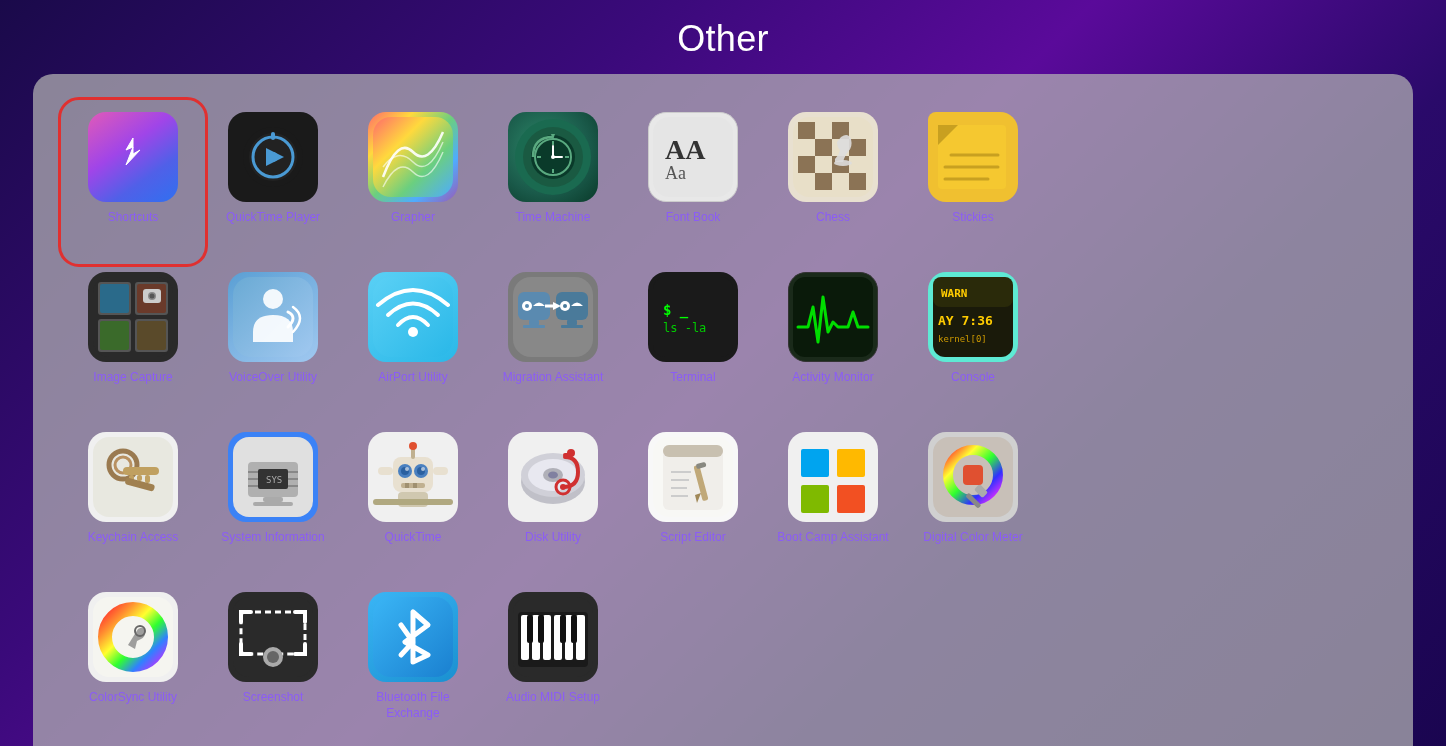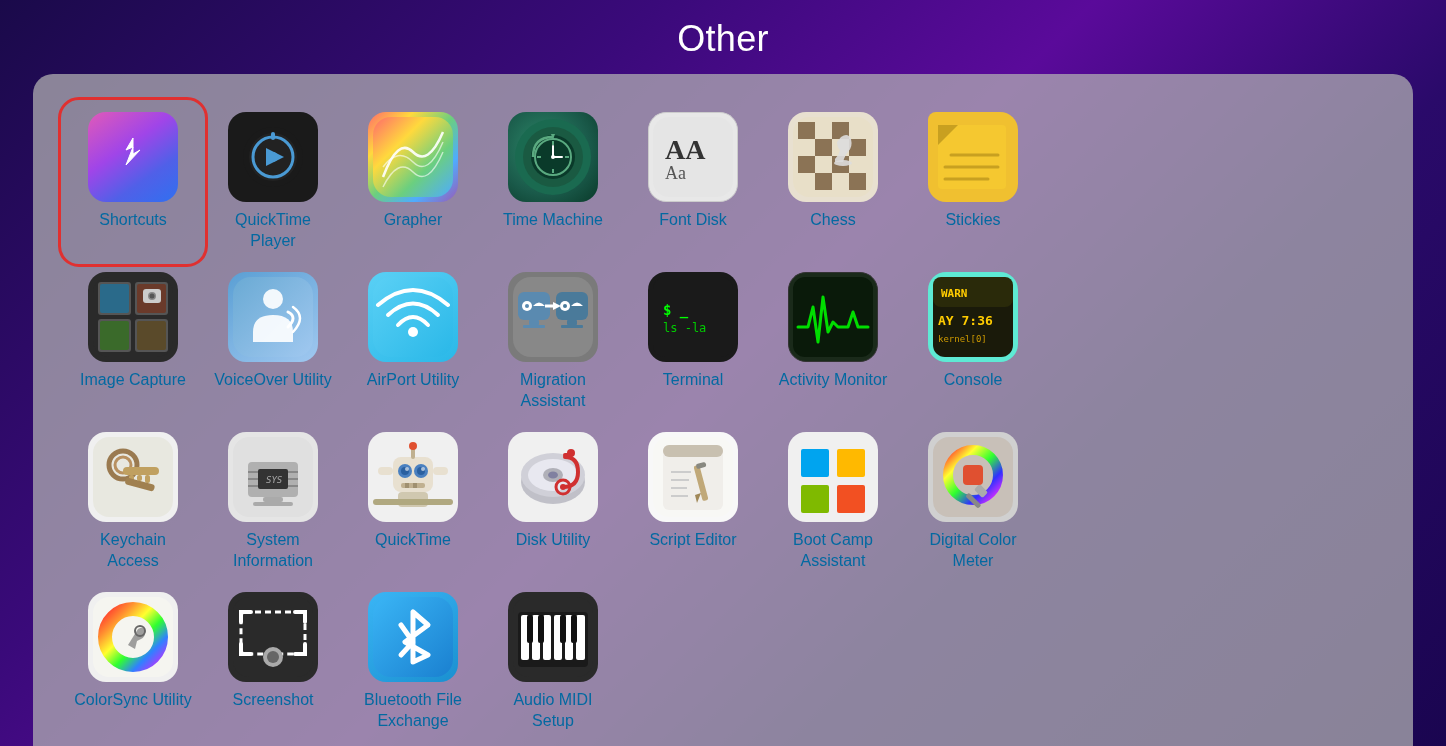--- a/index.html
+++ b/index.html
@@ -60,22 +60,22 @@
       display: flex;
       align-items: center;
       justify-content: center;
       font-size: 48px;
       margin-bottom: 8px;
       overflow: hidden;
       flex-shrink: 0;
     }
 
     .app-label {
-      font-size: 16px;
-      color: #0369a1;
+      font-size: 12px;
+      color: #8b5cf6;
       text-align: center;
       line-height: 1.3;
       max-width: 120px;
       word-break: break-word;
     }
 
     
     .icon-shortcuts {
       background: linear-gradient(145deg, #e05ab8 0%, #a045e8 40%, #5060e8 70%, #3070f0 100%);
       position: relative;
@@ -137,22 +137,21 @@
 
     .icon-console {
       background: #5eead4;
     }
 
     .icon-keychain {
       background: #f0f0f0;
     }
 
     .icon-sysinfo {
-      background: #e5e5e5;
-      font-style: italic;
+      background: #3b82f6;
     }
 
     .icon-automator {
       background: #f0f0f0;
     }
 
     .icon-scripteditor {
       background: #f8f8f8;
     }
 
@@ -262,21 +261,21 @@
   </div>
 
   <div class="app-item">
     <div class="app-icon icon-fontbook">
       <svg width="80" height="80" viewBox="0 0 80 80">
         <rect x="0" y="0" width="80" height="80" rx="16" fill="#e5e5e5"></rect>
         <text x="12" y="42" font-size="28" font-family="Georgia, serif" fill="#333" font-weight="bold">AA</text>
         <text x="12" y="62" font-size="18" font-family="Georgia, serif" fill="#555">Aa</text>
       </svg>
     </div>
-    <span class="app-label">Font Disk</span>
+    <span class="app-label">Font Book</span>
   </div>
 
   <div class="app-item">
     <div class="app-icon icon-chess">
       <svg width="80" height="80" viewBox="0 0 80 80">
         <rect x="0" y="0" width="80" height="80" rx="16" fill="#e8dfc8"></rect>
 
         <rect x="5" y="5" width="17" height="17" fill="#8B7355"></rect>
         <rect x="22" y="5" width="17" height="17" fill="#e8dfc8"></rect>
         <rect x="39" y="5" width="17" height="17" fill="#8B7355"></rect>

